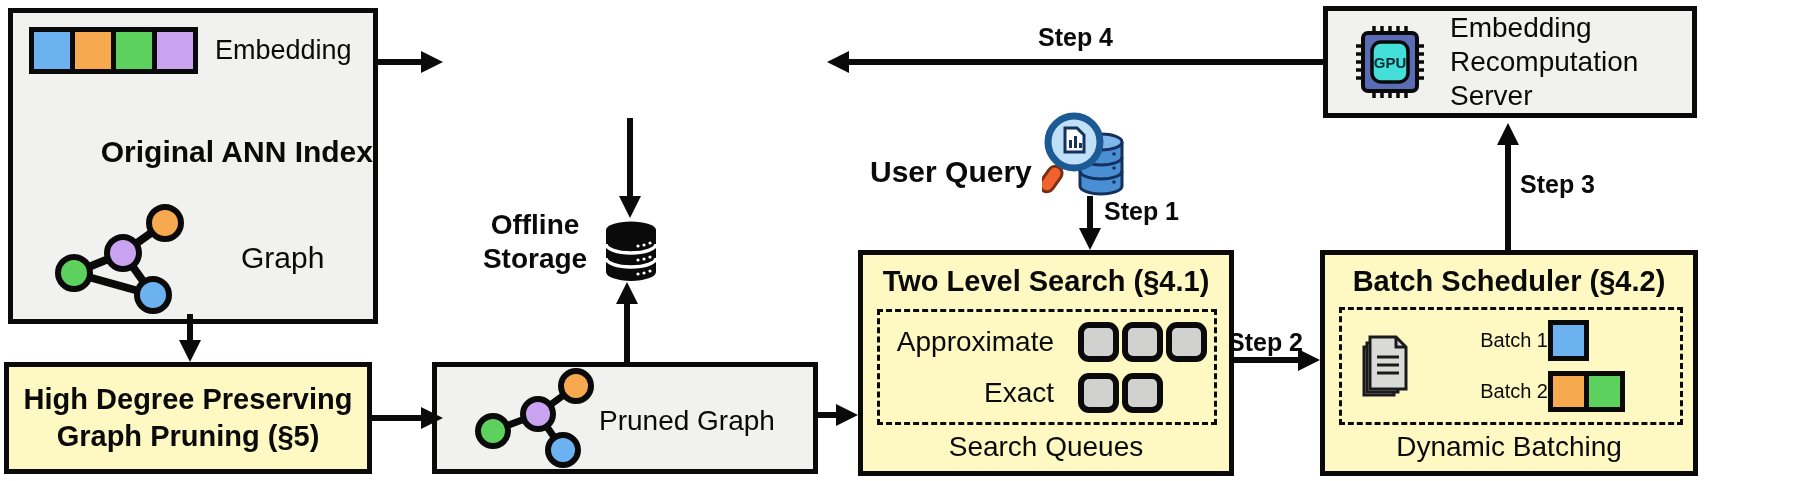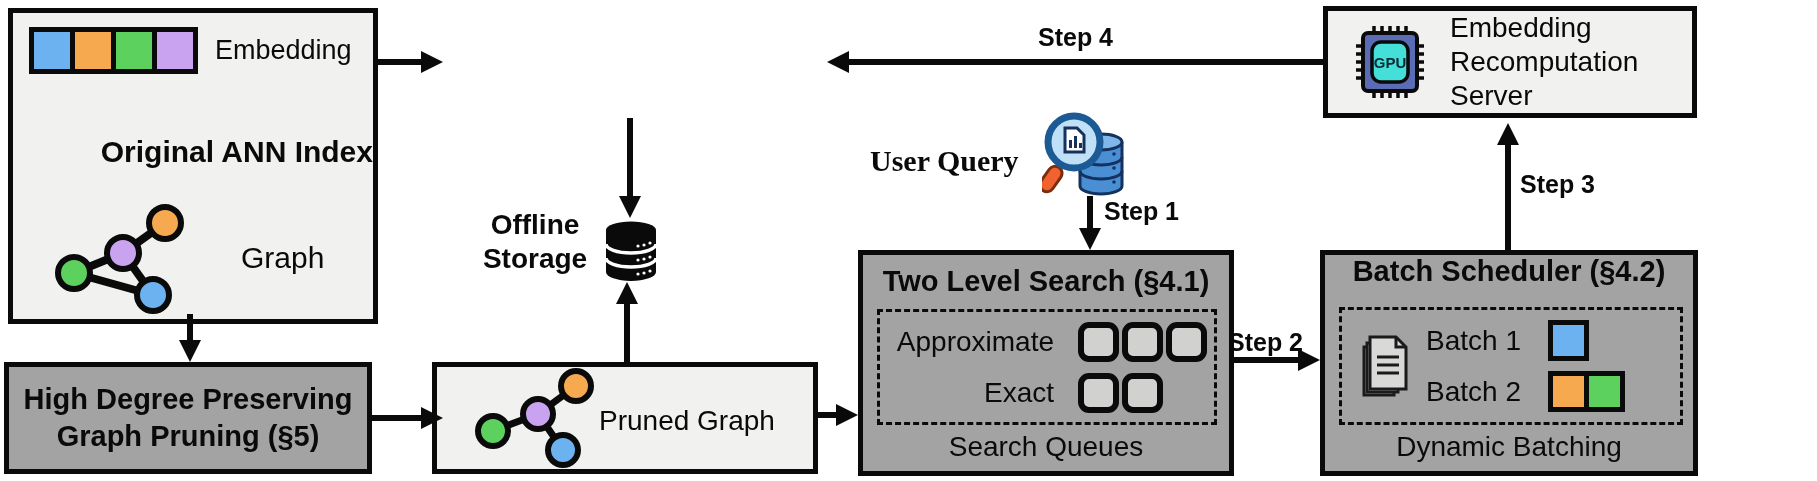--- a/index.html
+++ b/index.html
@@ -6,21 +6,21 @@
   html,body { background:#ffffff; }
   .canvas {
     position:relative; width:1817px; height:481px;
     background:#ffffff; overflow:hidden;
     font-family:"Liberation Sans", sans-serif; color:#0a0a0a;
   }
   .box {
     position:absolute; border:5px solid #0a0a0a;
   }
   .box.light { background:#f1f1ef; }
-  .box.dark  { background:#a3a3a3; }
+  .box.dark  { background:#fef9c3; }
 
   
   .ann { left:8px; top:8px; width:370px; height:316px; }
   .emb-strip { position:absolute; left:16px; top:14px; display:flex; border:5px solid #0a0a0a; background:#0a0a0a; gap:5px; }
   .emb-cell { width:36px; height:37px; }
   .emb-label { position:absolute; left:202px; top:22px; font-size:27px; }
   .ann-title { position:absolute; left:0; top:122px; width:100%; text-align:right; font-size:30px; font-weight:bold; }
   .ann-graph { position:absolute; left:28px; top:182px; }
   .graph-label { position:absolute; left:228px; top:228px; font-size:30px; }
 
@@ -36,44 +36,44 @@
   
   .pruning { left:4px; top:362px; width:368px; height:112px; display:flex; align-items:center; justify-content:center; }
   .pruning-label { width:345px; text-align:center; font-size:29px; font-weight:bold; line-height:37px; }
 
   
   .pruned { left:432px; top:362px; width:386px; height:112px;text-decoration:underline; }
   .pruned-graph-svg { position:absolute; left:16px; top:1px; }
   .pruned-label { position:absolute; left:162px; top:38px; font-size:28px; }
 
   
-  .uq-label { position:absolute; left:870px; top:144px; font-size:30px; font-weight:bold;font-family:Liberation Serif, serif; }
+  .uq-label { position:absolute; left:870px; top:155px; font-size:30px; font-weight:bold; }
   .uq-icon { position:absolute; left:1042px; top:110px; }
 
   
   .tls { left:858px; top:250px; width:376px; height:226px; }
   .tls-title { position:absolute; left:0; top:10px; width:100%; text-align:center; font-size:29px; font-weight:bold; }
   .dashed {
     position:absolute; border:3px dashed #0a0a0a;
   }
   .tls-dashed { left:14px; top:54px; width:340px; height:116px; padding:4px 6px; display:flex; flex-direction:column; justify-content:space-around; }
   .q-row { display:flex; align-items:center; }
   .q-label { width:192px; text-align:right; padding-right:24px; font-size:28px; }
   .q-slots { display:flex; gap:3px; }
   .q-slot { width:41px; height:40px; border:6px solid #0a0a0a; border-radius:11px; background:#d1d1d0; }
   .tls-caption { position:absolute; left:0; bottom:8px; width:100%; text-align:center; font-size:28px; }
 
   
   .bs { left:1320px; top:250px; width:378px; height:226px; }
-  .bs-title { position:absolute; left:0; top:0; width:100%; text-align:center; font-size:29px; font-weight:bold; }
+  .bs-title { position:absolute; left:0; top:10px; width:100%; text-align:center; font-size:29px; font-weight:bold; }
   .bs-dashed { left:14px; top:52px; width:344px; height:118px; display:flex; align-items:center; }
   .bs-pages { margin-left:14px; }
   .batch-col { display:flex; flex-direction:column; gap:10px; margin-left:6px; }
   .batch-row { display:flex; align-items:center; }
-  .batch-label { width:128px; text-align:center; padding-right:21px; font-size:28px; }
+  .batch-label { width:128px; text-align:right; padding-right:0; font-size:20px; }
   .batch-sq { width:41px; height:41px; border:5px solid #0a0a0a; }
   .batch-sq + .batch-sq { margin-left:-5px; }
   .bs-caption { position:absolute; left:0; bottom:8px; width:100%; text-align:center; font-size:28px; }
 
   
   .server { left:1323px; top:6px; width:374px; height:112px; display:flex; align-items:center; }
   .server-icon { margin-left:22px; }
   .server-label { margin-left:20px; width:215px; font-size:28px; line-height:34px; }
 
   

